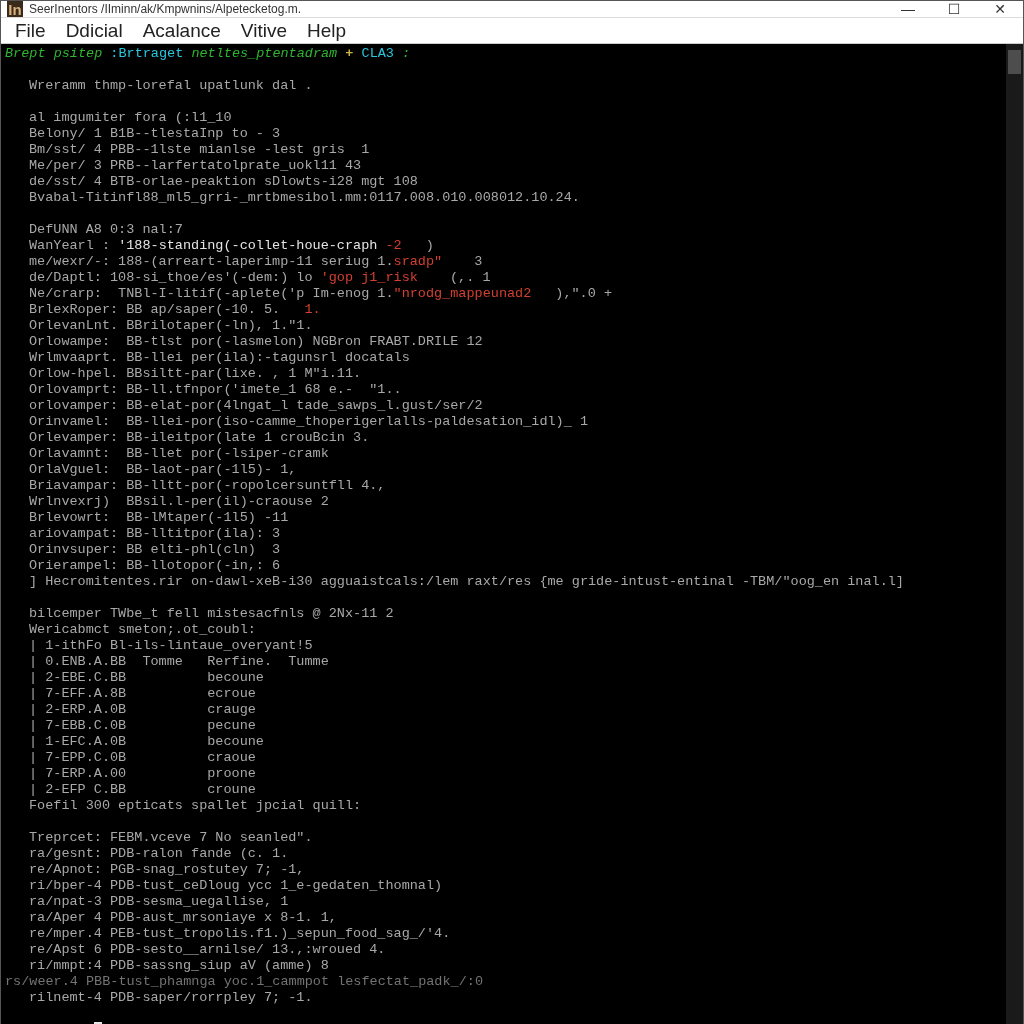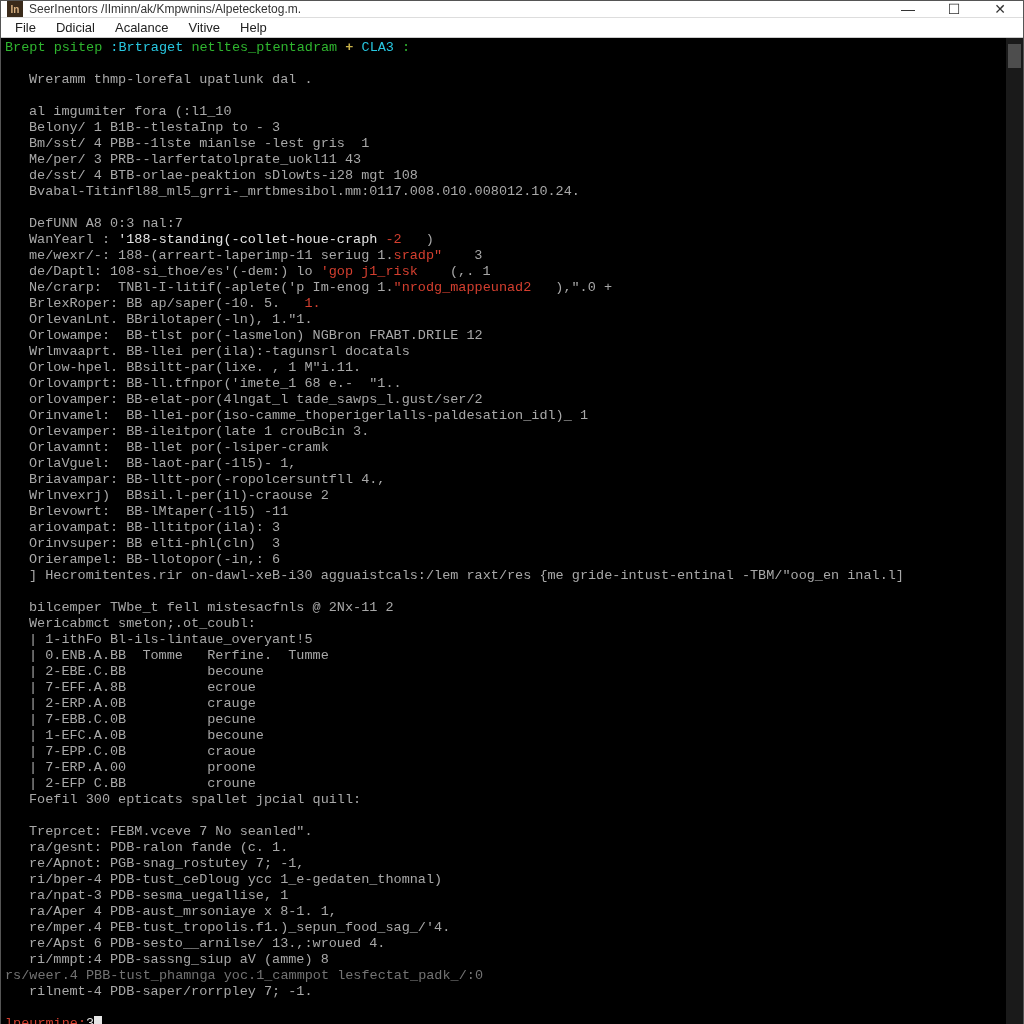--- a/index.html
+++ b/index.html
@@ -1,33 +1,33 @@
 <!DOCTYPE html>
 <html><head>
 <meta charset="utf-8">
 <style>
   * { margin: 0; padding: 0; box-sizing: border-box; }
   html, body { width: 1024px; height: 1024px; overflow: hidden; font-family: "Segoe UI", sans-serif; background: #fff; }
   .window { width: 1024px; height: 1024px; display: flex; flex-direction: column; border: 1px solid #555; }
   .titlebar { height: 30px; background: #fff; display: flex; align-items: center; padding: 0 0 0 6px; font-size: 12px; color: #333; border-bottom: 1px solid #ddd; }
-  .titlebar .app-icon { width: 16px; height: 16px; background: #3a2a1a; color: #d8b080; font-size: 10px; font-weight: bold; display: flex; align-items: center; justify-content: center; margin-right: 6px; }
+  .titlebar .app-icon { width: 16px; height: 16px; background: #3a2a1a; color: #d8b080; font-size: 15px; font-weight: bold; display: flex; align-items: center; justify-content: center; margin-right: 6px; }
   .titlebar .title { flex: 1; }
   .win-controls { display: flex; height: 100%; }
   .win-btn { width: 46px; height: 100%; display: flex; align-items: center; justify-content: center; font-size: 14px; cursor: pointer; }
 
-  .menubar { height: 26px; background: #fff; display: flex; align-items: center; padding: 0 4px; font-size: 13px; color: #222; border-bottom: 1px solid #ccc; }
+  .menubar { height: 26px; background: #fff; display: flex; align-items: center; padding: 0 4px; font-size: 19px; color: #222; border-bottom: 1px solid #ccc; }
   .menu-item { padding: 2px 10px; cursor: pointer; }
 
   .terminal-wrap { flex: 1; display: flex; background: #000; position: relative; }
   .terminal { flex: 1; background: #000; color: #cfcfcf; font-family: Consolas, "Courier New", monospace; font-size: 13.5px; line-height: 16px; padding: 2px 4px; white-space: pre; overflow: hidden; }
   .scrollbar { width: 17px; background: #1a1a1a; position: relative; }
   .scroll-thumb { position: absolute; top: 6px; left: 2px; width: 13px; height: 24px; background: #4d4d4d; }
   .scroll-arrow-down { position: absolute; bottom: 0; left: 0; width: 17px; height: 17px; display:flex; align-items:center; justify-content:center; color:#888; font-size:10px; }
 
-  .c-green  { color: #2fb52f; }
+  .c-green  { color: #2fb52f; font-style: italic; }
   .c-cyan   { color: #28c7e0; }
   .c-yellow { color: #c9b24a; font-weight: bold; }
   .c-red    { color: #d43f2f; }
   .c-white  { color: #e5e5e5; }
   .c-grey   { color: #a8a8a8; margin-left: 24px; }
   .c-dim    { color: #737373; }
 
   .cursor { display:inline-block; width:8px; height:14px; background:#e5e5e5; vertical-align:middle; }
 </style>
 </head>

